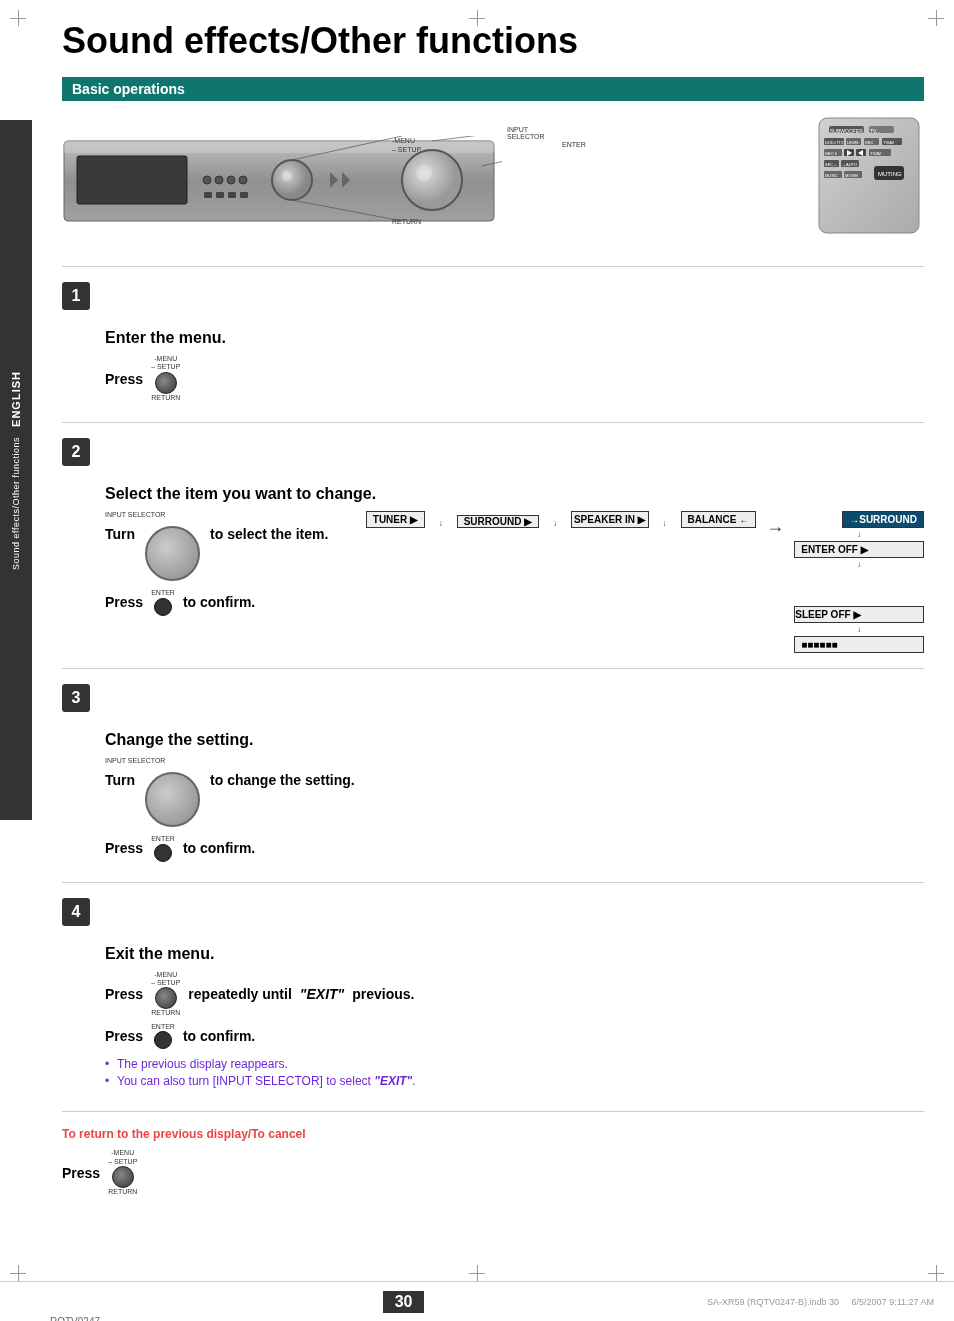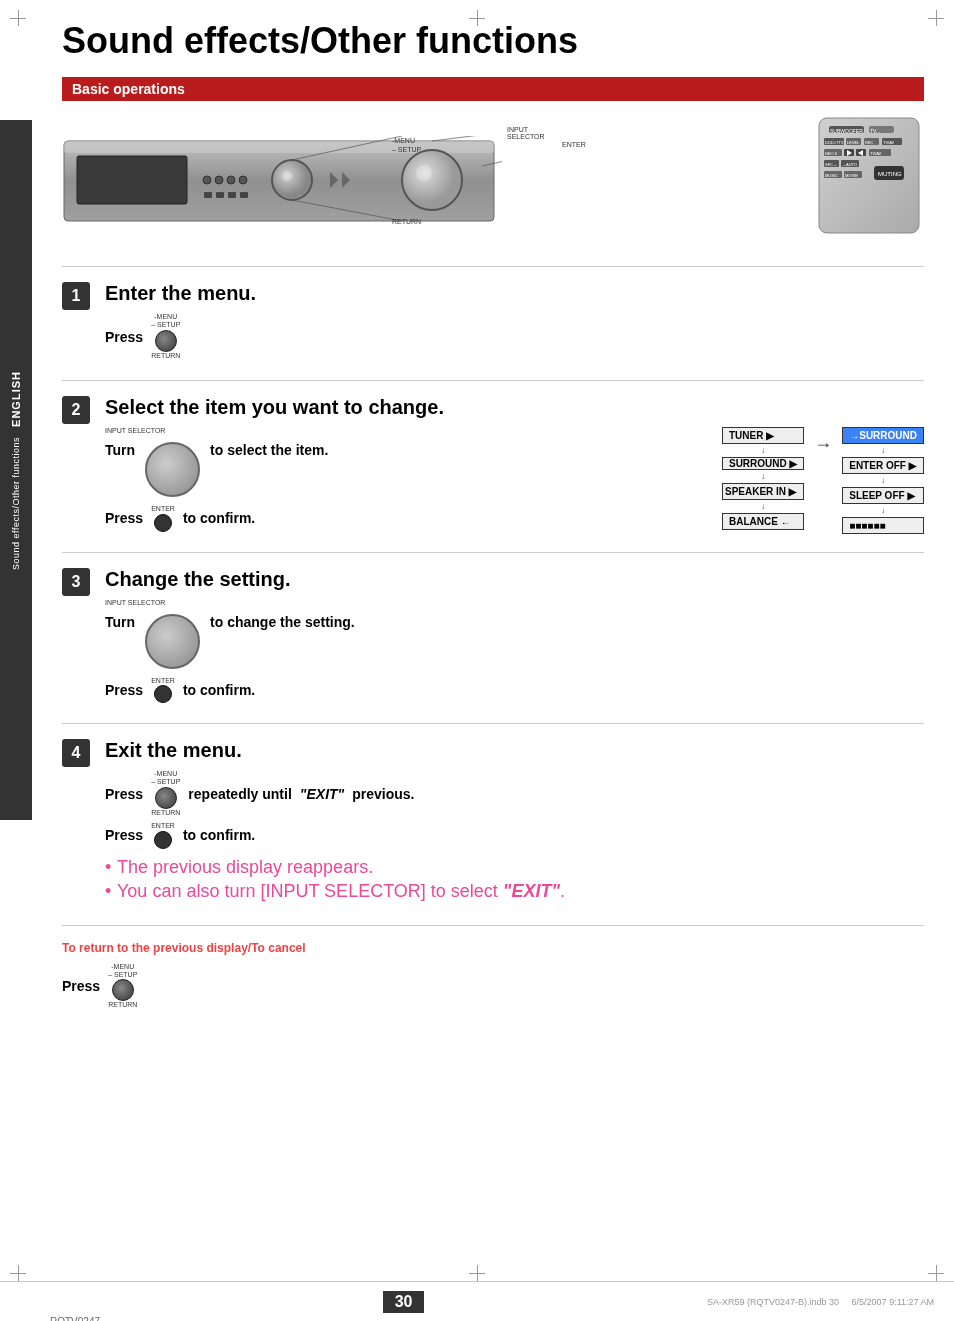--- a/index.html
+++ b/index.html
@@ -72,21 +72,21 @@
     .page-title {
       font-size: 36px;
       font-weight: bold;
       color: #000;
       margin-bottom: 15px;
       font-family: Arial, Helvetica, sans-serif;
     }
 
     
     .section-header {
-      background: #b91c1c;
+      background: #0f766e;
       color: #fff;
       font-size: 14px;
       font-weight: bold;
       padding: 4px 10px;
       margin-bottom: 15px;
     }
 
     
     .step-section {
       border-top: 1px solid #ccc;
@@ -105,24 +105,25 @@
       display: flex;
       align-items: center;
       justify-content: center;
       border-radius: 3px;
       flex-shrink: 0;
     }
     .step-content {
       flex: 1;
     }
     .step-title {
-      font-size: 20px;
+      font-size: 16px;
       font-weight: bold;
       color: #000;
       margin-bottom: 8px;
+      margin-top: 47px;
     }
 
     
     .press-block {
       display: flex;
       align-items: center;
       gap: 8px;
       margin: 5px 0;
     }
     .press-label {
@@ -174,22 +175,22 @@
       color: #000;
     }
 
     
     .bullet-list {
       list-style: none;
       padding: 0;
       margin-top: 8px;
     }
     .bullet-list li {
-      font-size: 18px;
-      color: #ec4899;
+      font-size: 12px;
+      color: #6d28d9;
       padding-left: 12px;
       position: relative;
       margin-bottom: 3px;
     }
     .bullet-list li::before {
       content: '•';
       position: absolute;
       left: 0;
     }
 
@@ -444,38 +445,38 @@
               <div class="label-above">ENTER</div>
               <div class="btn-circle-black"></div>
             </div>
             <span class="press-label">to confirm.</span>
           </div>
         </div>
 
         <div class="step2-right">
           <div style="display:flex;gap:10px;align-items:flex-start;">
 
-            <div style="display:flex;flex-direction:column;gap:2px;">
+            <div style="display:flex;gap:14px;align-items:flex-end;">
               <div style="border:1.5px solid #333;padding:2px 6px;font-size:10px;font-weight:bold;background:#eee;white-space:nowrap;">TUNER ▶</div>
               <div style="font-size:8px;text-align:center;color:#333;">↓</div>
               <div style="border:1.5px solid #333;padding:0 6px;font-size:10px;font-weight:bold;background:#eee;white-space:nowrap;">SURROUND ▶</div>
               <div style="font-size:8px;text-align:center;color:#333;">↓</div>
               <div style="border:1.5px solid #333;padding:2px 2px;font-size:10px;font-weight:bold;background:#eee;white-space:nowrap;">SPEAKER IN ▶</div>
               <div style="font-size:8px;text-align:center;color:#333;">↓</div>
               <div style="border:1.5px solid #333;padding:2px 6px;font-size:10px;font-weight:bold;background:#eee;white-space:nowrap;">BALANCE ←</div>
             </div>
 
             <div style="font-size:18px;font-weight:bold;margin-top:5px;color:#333;">→</div>
 
             <div style="display:flex;flex-direction:column;gap:2px;">
-              <div style="border:1.5px solid #333;padding:2px 6px;font-size:10px;font-weight:bold;background:#3b82f6;color:#fff;white-space:nowrap;">→SURROUND</div>
+              <div style="border:1.5px solid #333;padding:2px 6px;font-size:10px;font-weight:bold;background:#0c4a6e;color:#fff;white-space:nowrap;margin-left:48px;">→SURROUND</div>
               <div style="font-size:8px;text-align:center;color:#333;">↓</div>
               <div style="border:1.5px solid #333;padding:2px 6px;font-size:10px;font-weight:bold;background:#eee;white-space:nowrap;">ENTER OFF ▶</div>
               <div style="font-size:8px;text-align:center;color:#333;">↓</div>
-              <div style="border:1.5px solid #333;padding:2px 6px;font-size:10px;font-weight:bold;background:#eee;white-space:nowrap;">SLEEP OFF ▶</div>
+              <div style="border:1.5px solid #333;padding:2px 0;font-size:10px;font-weight:bold;background:#eee;white-space:nowrap;margin-top:35px;">SLEEP OFF ▶</div>
               <div style="font-size:8px;text-align:center;color:#333;">↓</div>
               <div style="border:1.5px solid #333;padding:2px 6px;font-size:10px;font-weight:bold;background:#eee;white-space:nowrap;">■■■■■■</div>
             </div>
           </div>
         </div>
       </div>
     </div>
   </div>
 
   <div class="step-section">

